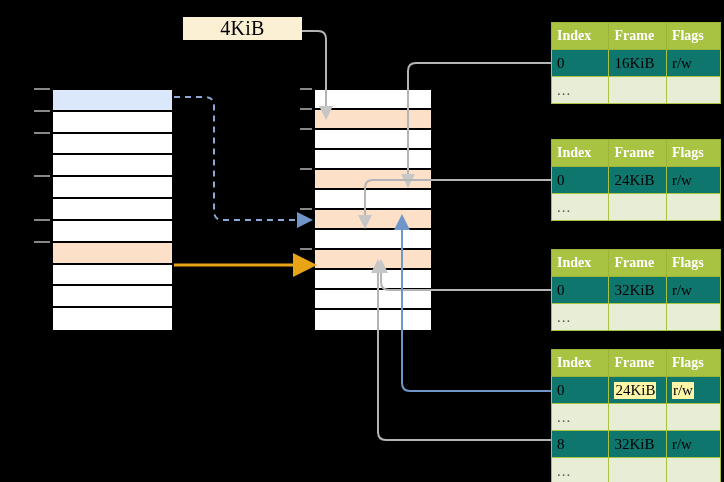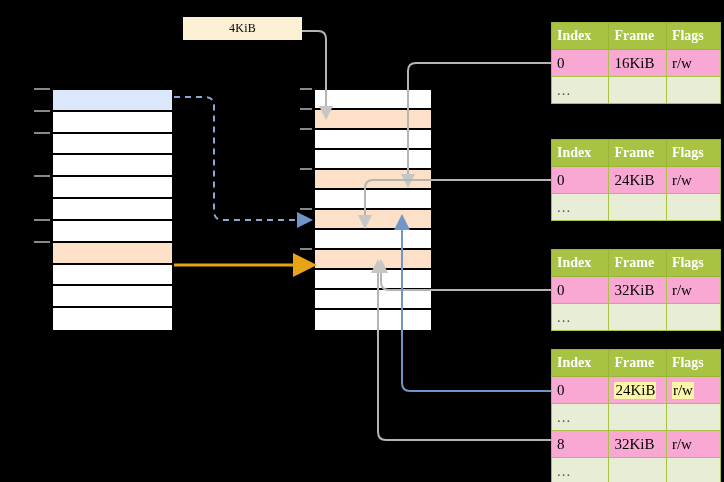--- a/index.html
+++ b/index.html
@@ -13,24 +13,24 @@
   .cell.last{border-bottom:none;}
   .cell.blue{background:#dbe8fb;}
   .cell.peach{background:#fde0c8;}
 
   
   .vdiv{position:absolute;top:0;bottom:0;width:2px;background:transparent;}
 
   
   .kib-box{position:absolute;box-sizing:border-box;background:#fcf0d4;
            display:flex;align-items:center;justify-content:center;
-           font-size:12px;color:#000;letter-spacing:.3px;}
-
-  
-  table.pt{position:absolute;border-collapse:collapse;background:#f9a8d4;
+           font-size:20px;color:#000;letter-spacing:.3px;}
+
+  
+  table.pt{position:absolute;border-collapse:collapse;background:#0f766e;
            font-size:14px;color:#000;table-layout:fixed;}
   table.pt th{background:#a8c341;color:#fff;font-weight:bold;font-size:14px;
               text-align:left;padding:2px 5px;border:1px solid #9ab43a;height:22px;}
   table.pt td{border:1px solid #a8c341;padding:1px 5px;height:24px;
               font-size:15px;vertical-align:middle;color:#000;}
   table.pt tr.ellipsis td{background:#e8eed6;color:#555;letter-spacing:1px;}
   td .hl{background:#fdf6a8;display:inline-block;padding:0 1px;}
 
   
   svg.wires{position:absolute;left:0;top:0;width:724px;height:482px;

